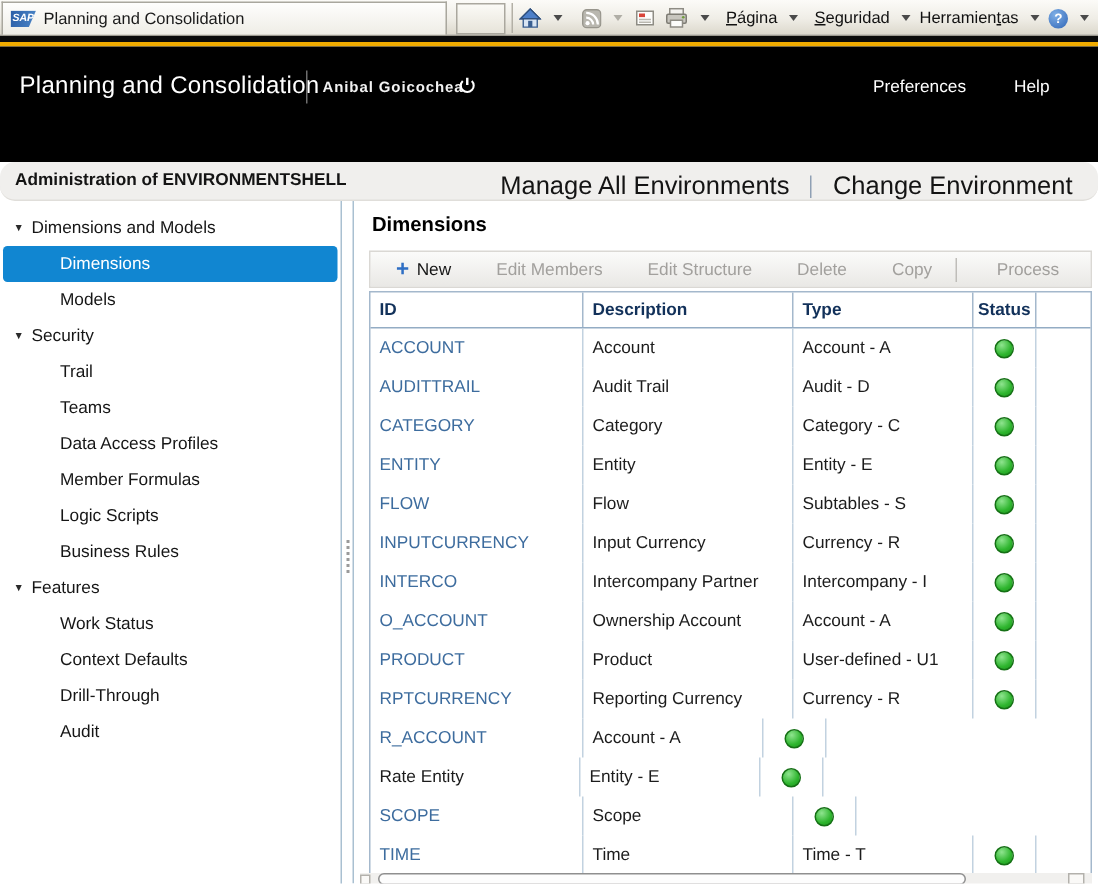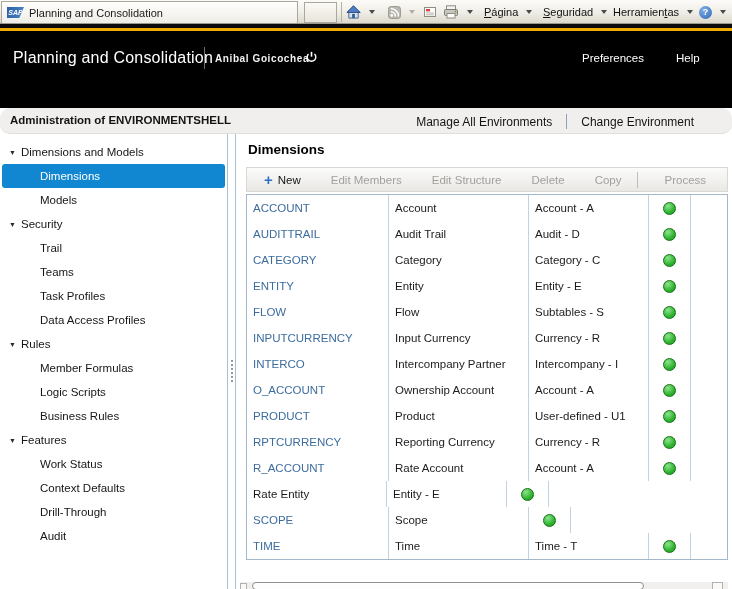--- a/index.html
+++ b/index.html
@@ -46,21 +46,21 @@
     background:linear-gradient(#6d6d6d,#1b1b1b); clip-path:polygon(13px 0,100% 0,100% 100%,0 100%);
     color:#fff; font-size:11.5px; display:flex; align-items:center; justify-content:center; padding-left:10px; }
   .tab-admin { position:absolute; left:90px; top:84px; width:164px; height:24px; background:#fff;
     clip-path:polygon(17px 0,97% 0,100% 22%,100% 100%,0 100%);
     color:#111; font-size:11.5px; display:flex; align-items:center; justify-content:center; padding-left:14px; }
   .tab-close { position:absolute; left:238px; top:86px; font-size:11px; font-weight:700; color:#6f6f6f; line-height:11px; }
 
   
   .env-bar { position:absolute; left:0; top:108px; width:732px; height:26px; background:#F0EFED; border-bottom:1px solid #E0DEDA;border-radius:10px; }
   .env-title { position:absolute; left:10px; top:6px; font-size:11.5px; font-weight:700; color:#141414; }
-  .env-actions { position:absolute; right:24px; top:6px; display:flex; align-items:center; font-size:12px; color:#141414; }
+  .env-actions { position:absolute; right:3px; top:6px; display:flex; align-items:center; font-size:17px; color:#141414; }
   .env-link { padding:0 14px; cursor:default; }
   .env-sep { width:1px; height:15px; background:#8FA0B4; }
 
   
   .sidebar { position:absolute; left:0; top:134px; width:228px; height:588px; background:#fff; border-right:1px solid #A9C0D1; padding-top:6px; }
   .splitter { position:absolute; left:229px; top:134px; width:7px; height:455px; background:#fff; border-right:1px solid #A9C0D1; }
   .grip { position:absolute; left:2px; top:226px; width:2px; height:22px;
     background:repeating-linear-gradient(#9a9a9a 0 2px, transparent 2px 4px); }
   .side-header { height:24px; display:flex; align-items:center; font-size:11.5px; color:#161616; }
   .side-arrow { width:12px; margin-left:9px; font-size:7px; color:#2b2b2b; }
@@ -217,28 +217,21 @@
       <span class="side-arrow">▼</span>
       <span>Security</span>
     </div>
     <div class="side-item">
       <span>Trail</span>
     </div>
     <div class="side-item">
       <span>Teams</span>
     </div>
     <div class="side-item">
-      <span>Task Profiles</span>
-    </div>
-    <div class="side-item">
       <span>Data Access Profiles</span>
-    </div>
-    <div class="side-header">
-      <span class="side-arrow">▼</span>
-      <span>Rules</span>
     </div>
     <div class="side-item">
       <span>Member Formulas</span>
     </div>
     <div class="side-item">
       <span>Logic Scripts</span>
     </div>
     <div class="side-item">
       <span>Business Rules</span>
     </div>
@@ -281,20 +274,27 @@
       </div>
       <div class="tb-item off">
         <span class="tb-label">Copy</span>
       </div>
       <div class="tb-sep"></div>
       <div class="tb-item off">
         <span class="tb-label">Process</span>
       </div>
     </div>
   <div class="dim-table">
+    <div class="thead" id="thead-row">
+        <div class="th c-id">ID</div>
+        <div class="th c-desc">Description</div>
+        <div class="th c-type">Type</div>
+        <div class="th c-status">Status</div>
+        <div class="th c-extra"></div>
+      </div>
     <div id="tbody">
         <div class="trow">
           <div class="td c-id id-link">ACCOUNT</div>
           <div class="td c-desc">Account</div>
           <div class="td c-type">Account - A</div>
           <div class="td c-status">
             <span class="dot"></span>
           </div>
           <div class="td c-extra"></div>
         </div>
@@ -374,21 +374,20 @@
           <div class="td c-id id-link">RPTCURRENCY</div>
           <div class="td c-desc">Reporting Currency</div>
           <div class="td c-type">Currency - R</div>
           <div class="td c-status">
             <span class="dot"></span>
           </div>
           <div class="td c-extra"></div>
         </div>
         <div class="trow">
           <div class="td c-id id-link">R_ACCOUNT</div>
-          <div class="td c-desc">Rate Account</div>
           <div class="td c-type">Account - A</div>
           <div class="td c-status">
             <span class="dot"></span>
           </div>
           <div class="td c-extra"></div>
         </div>
         <div class="trow">
           <div class="td c-desc">Rate Entity</div>
           <div class="td c-type">Entity - E</div>
           <div class="td c-status">

